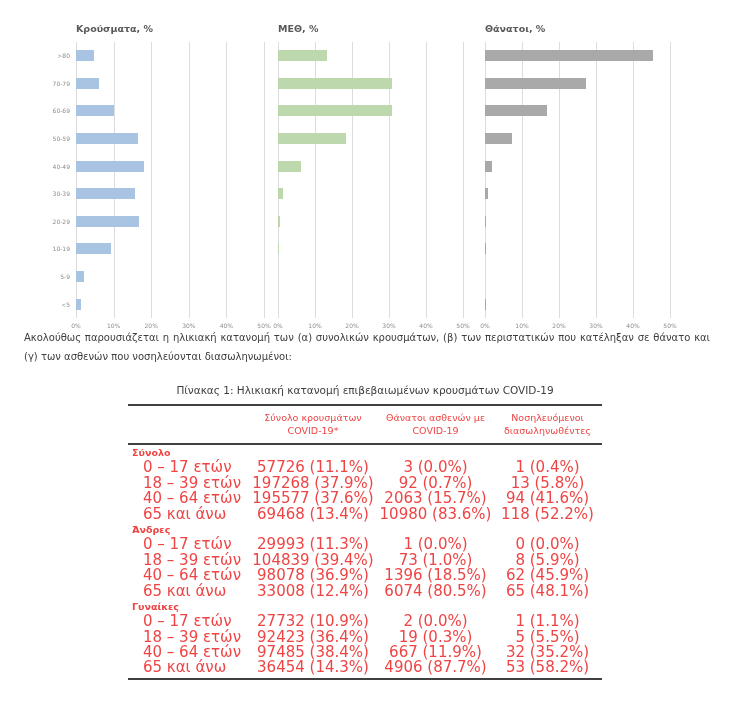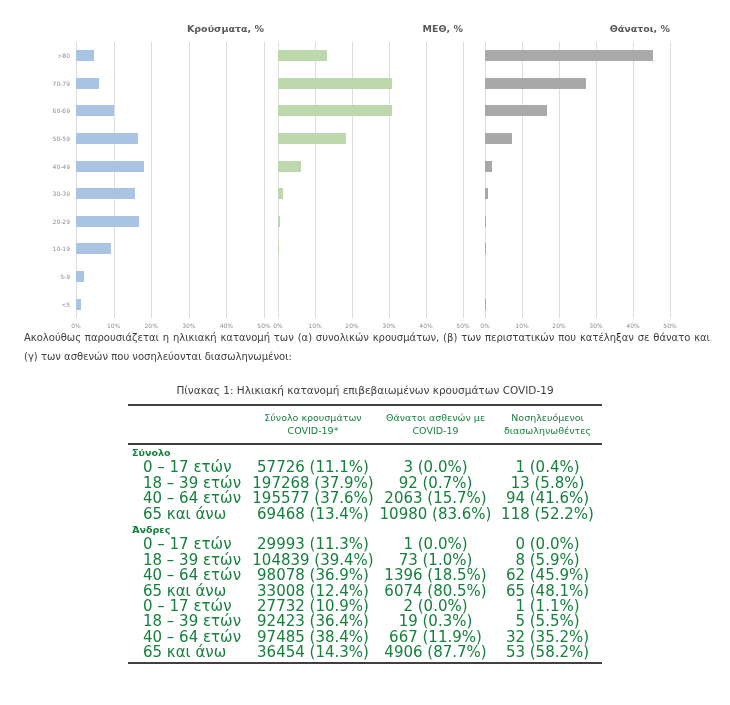--- a/index.html
+++ b/index.html
@@ -10,21 +10,21 @@
   }
   .page { position:absolute; inset:0; background:#ffffff; }
 
   
   .chart { position:absolute; top:16px; }
   .chart-cases  { left:50px;  width:214px; }
   .chart-icu    { left:278px; width:185px; }
   .chart-deaths { left:485px; width:185px; }
 
   .chart-title {
-    padding-top:6px; height:20px; text-align:right;
+    padding-top:6px; height:20px; text-align:left;
     font-size:9.5px; font-weight:bold; color:#595959; line-height:14px;
   }
   .chart-cases .chart-title, .chart-cases .xticks { margin-left:26px; }
 
   .chart-body { display:flex; height:276px; }
   .ylabels { width:26px; display:flex; flex-direction:column; }
   .ylabel {
     flex:1; display:flex; align-items:center; justify-content:flex-end;
     padding-right:6px; font-size:6px; color:#8c8c8c;
   }
@@ -44,21 +44,21 @@
   .intro {
     position:absolute; left:24px; width:686px; top:329px; margin:0;
     font-size:10px; line-height:18.5px; color:#3d3d3d; text-align:justify;
   }
 
   
   .table-title {
     position:absolute; left:0; width:730px; top:384px; text-align:center;
     font-size:10.5px; color:#3d3d3d;
   }
-  .data-table { position:absolute; left:128px; top:404px; width:474px; color:#15803d; }
+  .data-table { position:absolute; left:128px; top:404px; width:474px; color:#ef4444; }
   .t-head {
     display:grid; grid-template-columns:120px 130px 115px 109px;
     border-top:2px solid #404040; border-bottom:2px solid #404040;
     padding:5px 0 6px 0;
   }
   .hcell { font-size:9.5px; text-align:center; line-height:13px; }
   .t-body { border-bottom:2px solid #404040; padding-bottom:2px; }
   .t-section {
     font-size:9.5px; font-weight:bold; height:15.4px; line-height:15.4px;
     padding-left:4px;
@@ -310,20 +310,21 @@
           <div class="val">98078 (36.9%)</div>
           <div class="val">1396 (18.5%)</div>
           <div class="val">62 (45.9%)</div>
         </div>
         <div class="t-row">
           <div class="age">65 και άνω</div>
           <div class="val">33008 (12.4%)</div>
           <div class="val">6074 (80.5%)</div>
           <div class="val">65 (48.1%)</div>
         </div>
+        <div class="t-section">Γυναίκες</div>
         <div class="t-row">
           <div class="age">0 – 17 ετών</div>
           <div class="val">27732 (10.9%)</div>
           <div class="val">2 (0.0%)</div>
           <div class="val">1 (1.1%)</div>
         </div>
         <div class="t-row">
           <div class="age">18 – 39 ετών</div>
           <div class="val">92423 (36.4%)</div>
           <div class="val">19 (0.3%)</div>

